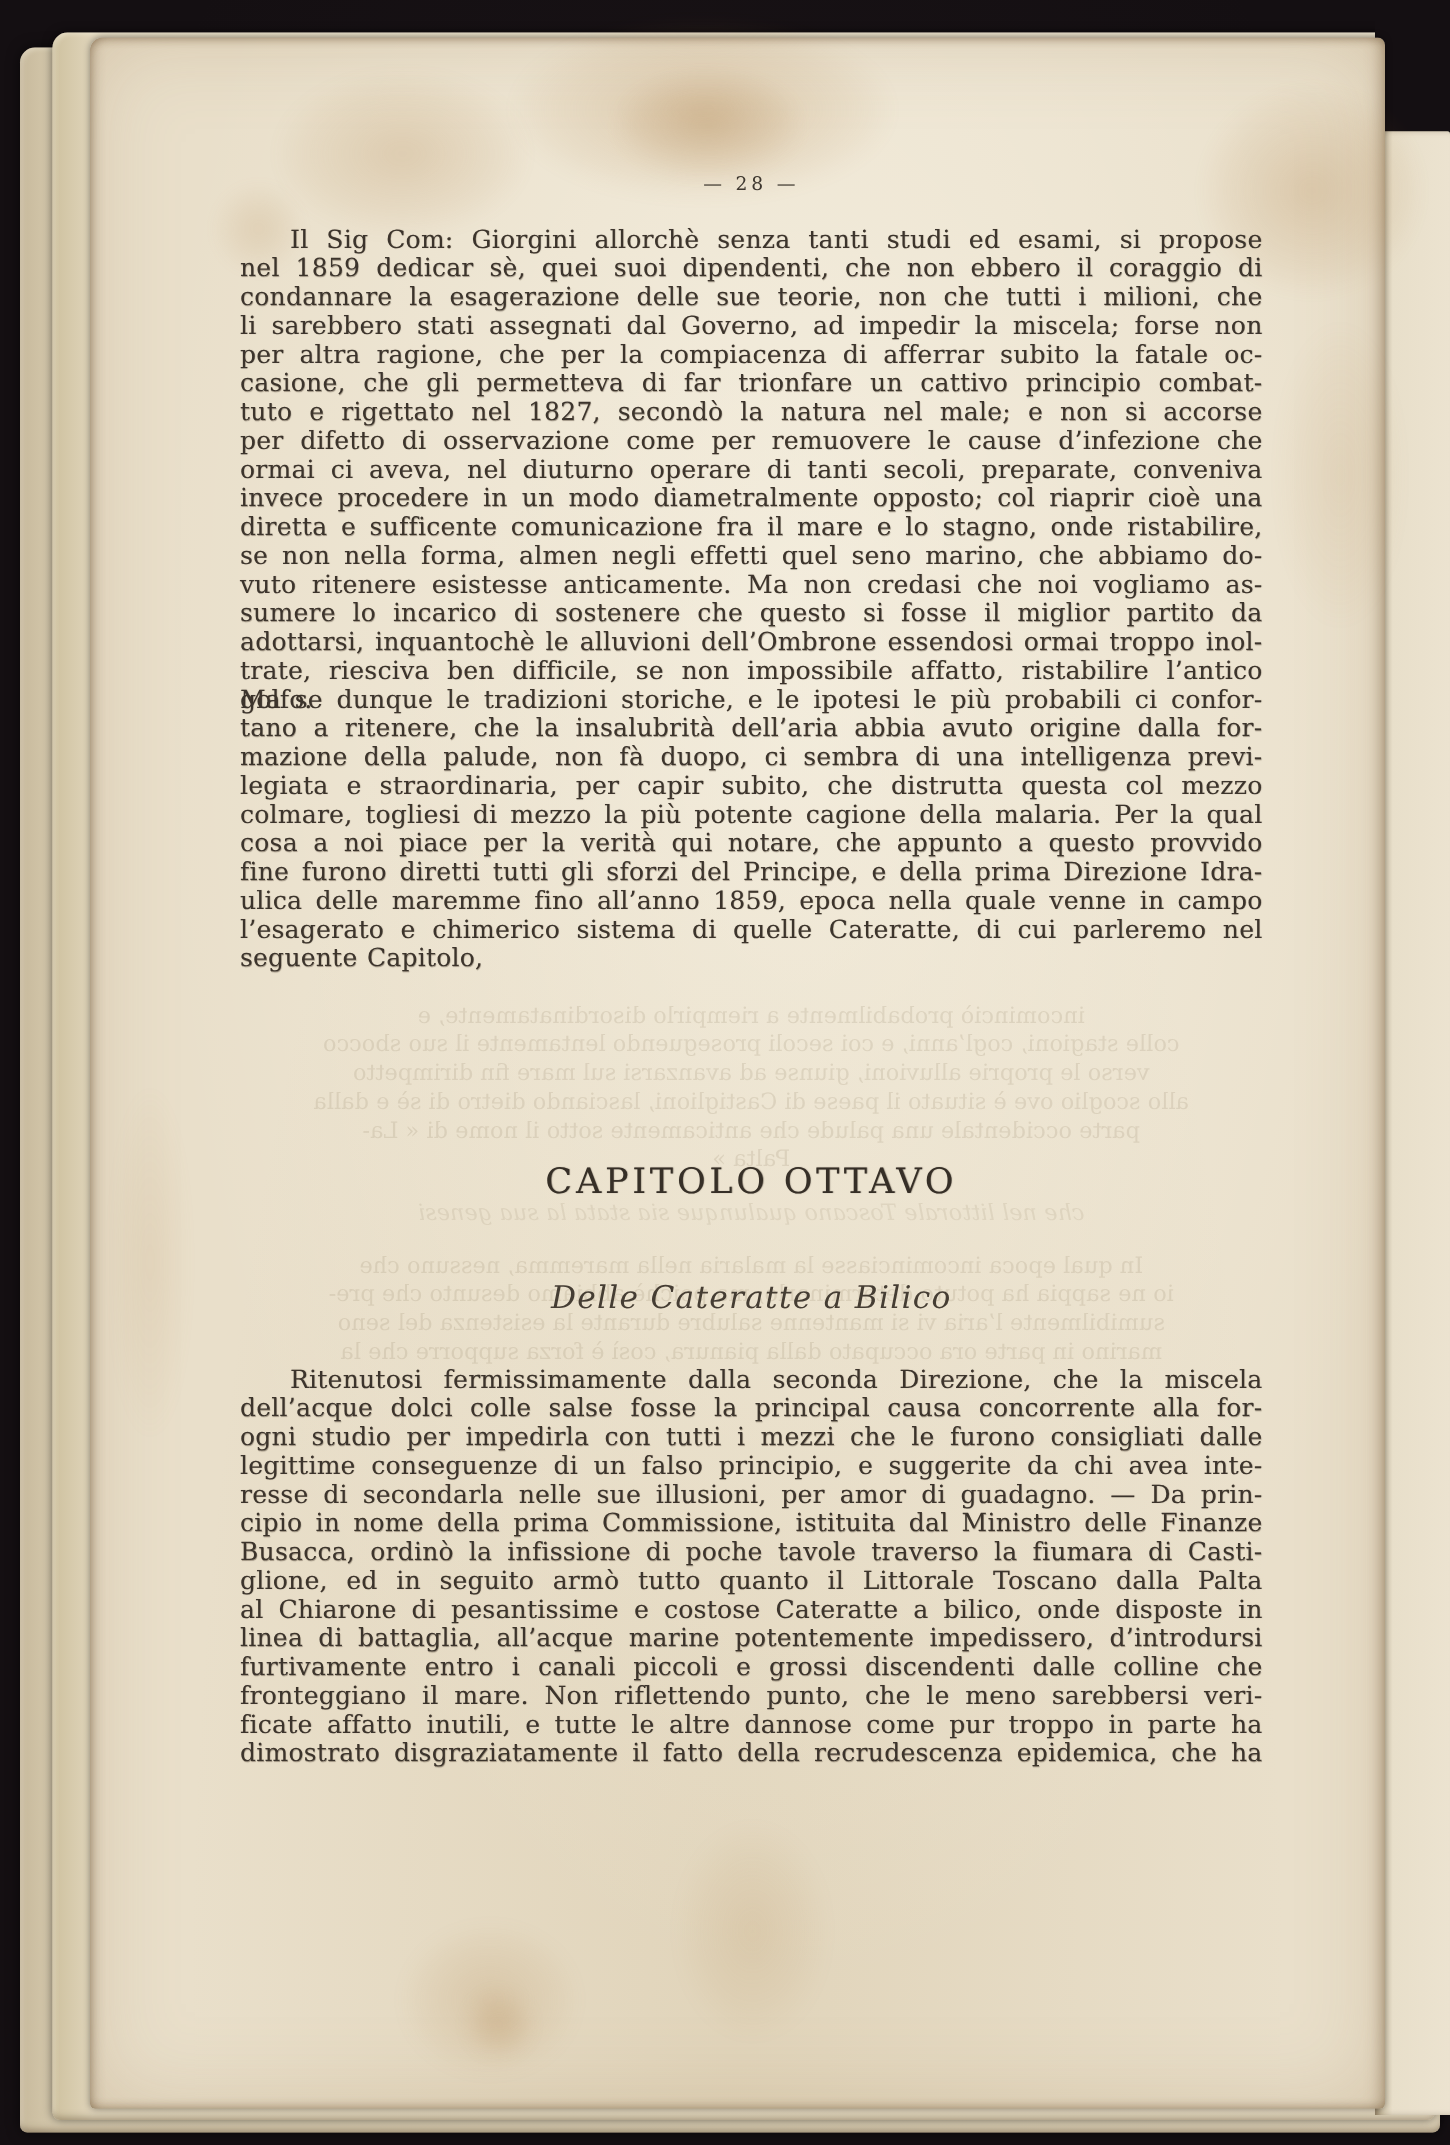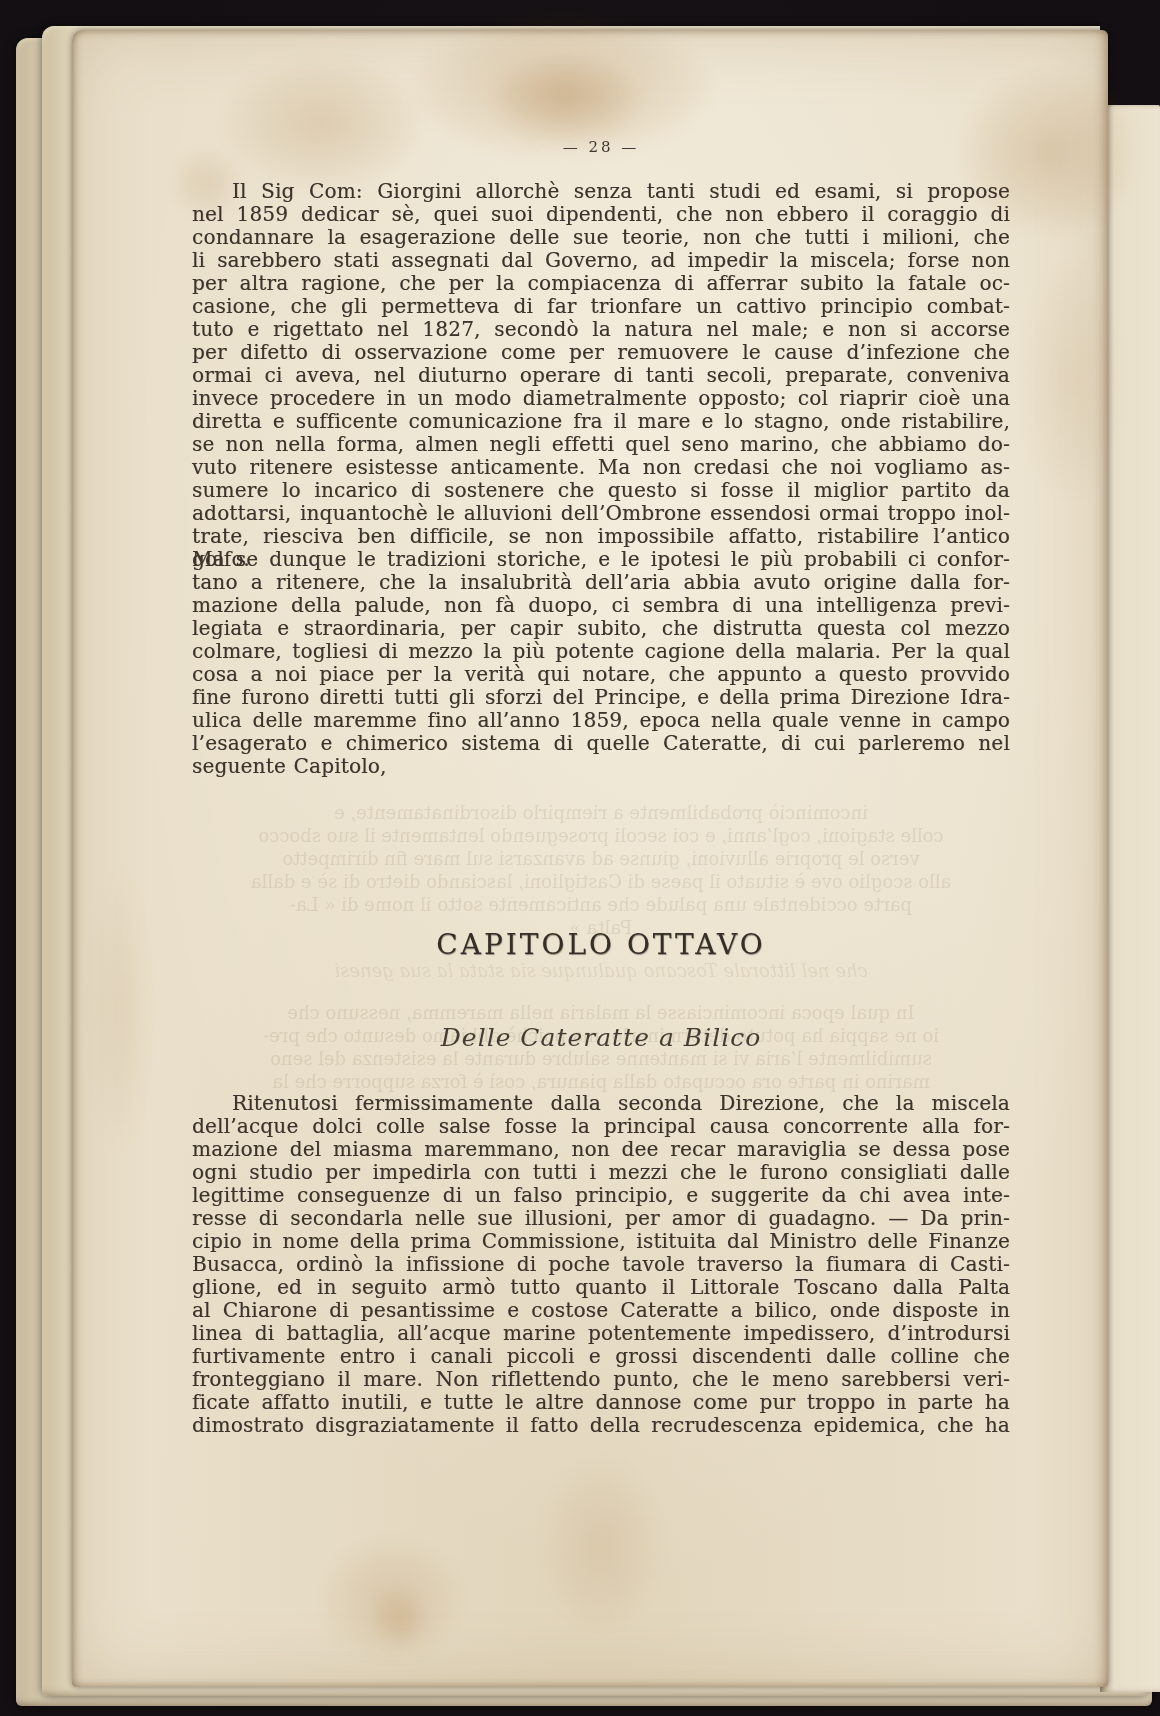--- a/index.html
+++ b/index.html
@@ -128,21 +128,20 @@
           <div class="line short">seguente Capitolo,</div>
         </div>
 
       <h1 class="chapter">CAPITOLO OTTAVO</h1>
 
       <div class="subtitle">Delle Cateratte a Bilico</div>
 
       <div class="para para2">
           <div class="line indent">Ritenutosi fermissimamente dalla seconda Direzione, che la miscela</div>
           <div class="line">dell’acque dolci colle salse fosse la principal causa concorrente alla for-</div>
-          <div class="line">mazione del miasma maremmano, non dee recar maraviglia se dessa pose</div>
           <div class="line">ogni studio per impedirla con tutti i mezzi che le furono consigliati dalle</div>
           <div class="line">legittime conseguenze di un falso principio, e suggerite da chi avea inte-</div>
           <div class="line">resse di secondarla nelle sue illusioni, per amor di guadagno. — Da prin-</div>
           <div class="line">cipio in nome della prima Commissione, istituita dal Ministro delle Finanze</div>
           <div class="line">Busacca, ordinò la infissione di poche tavole traverso la fiumara di Casti-</div>
           <div class="line">glione, ed in seguito armò tutto quanto il Littorale Toscano dalla Palta</div>
           <div class="line">al Chiarone di pesantissime e costose Cateratte a bilico, onde disposte in</div>
           <div class="line">linea di battaglia, all’acque marine potentemente impedissero, d’introdursi</div>
           <div class="line">furtivamente entro i canali piccoli e grossi discendenti dalle colline che</div>
           <div class="line">fronteggiano il mare. Non riflettendo punto, che le meno sarebbersi veri-</div>

